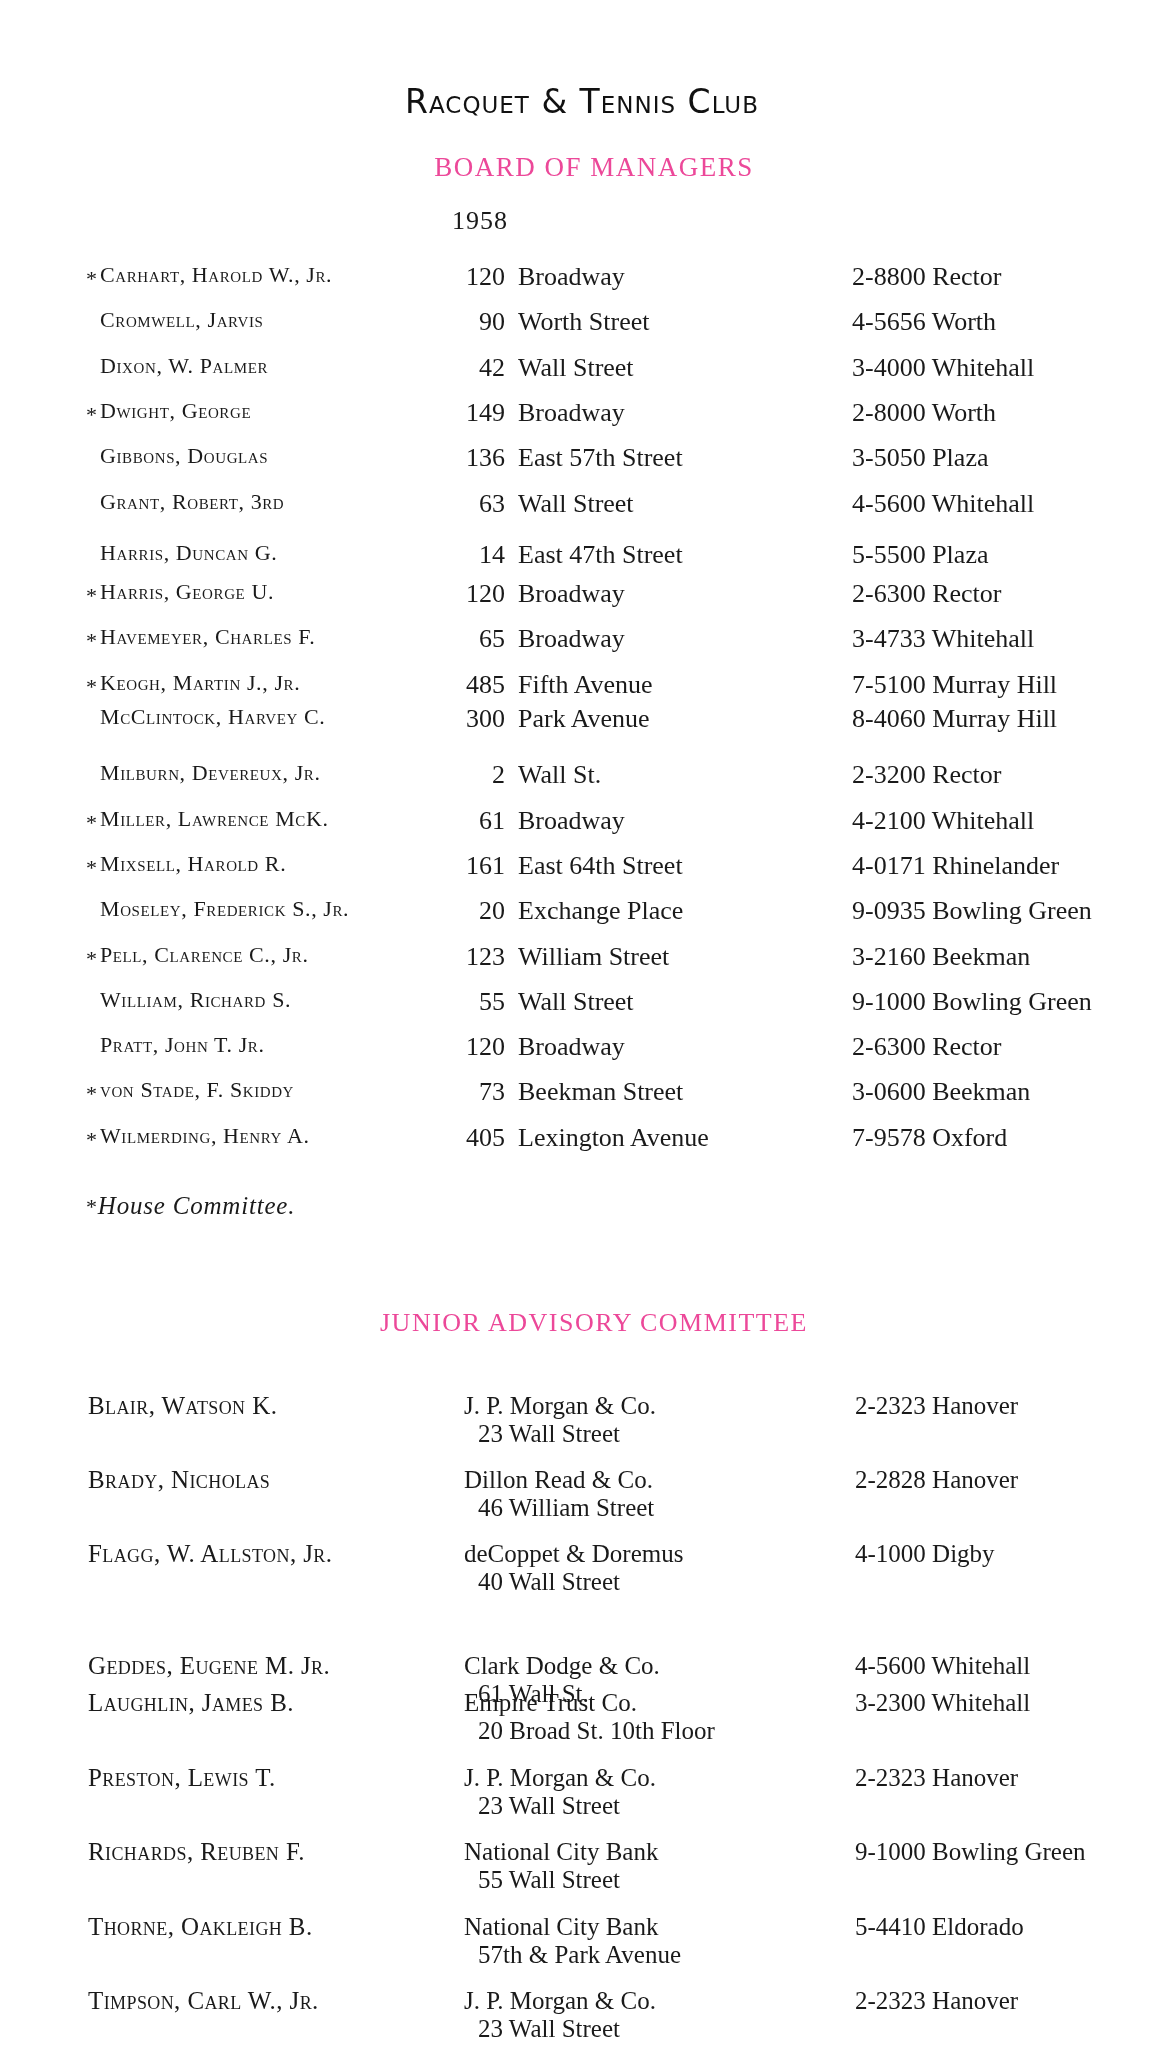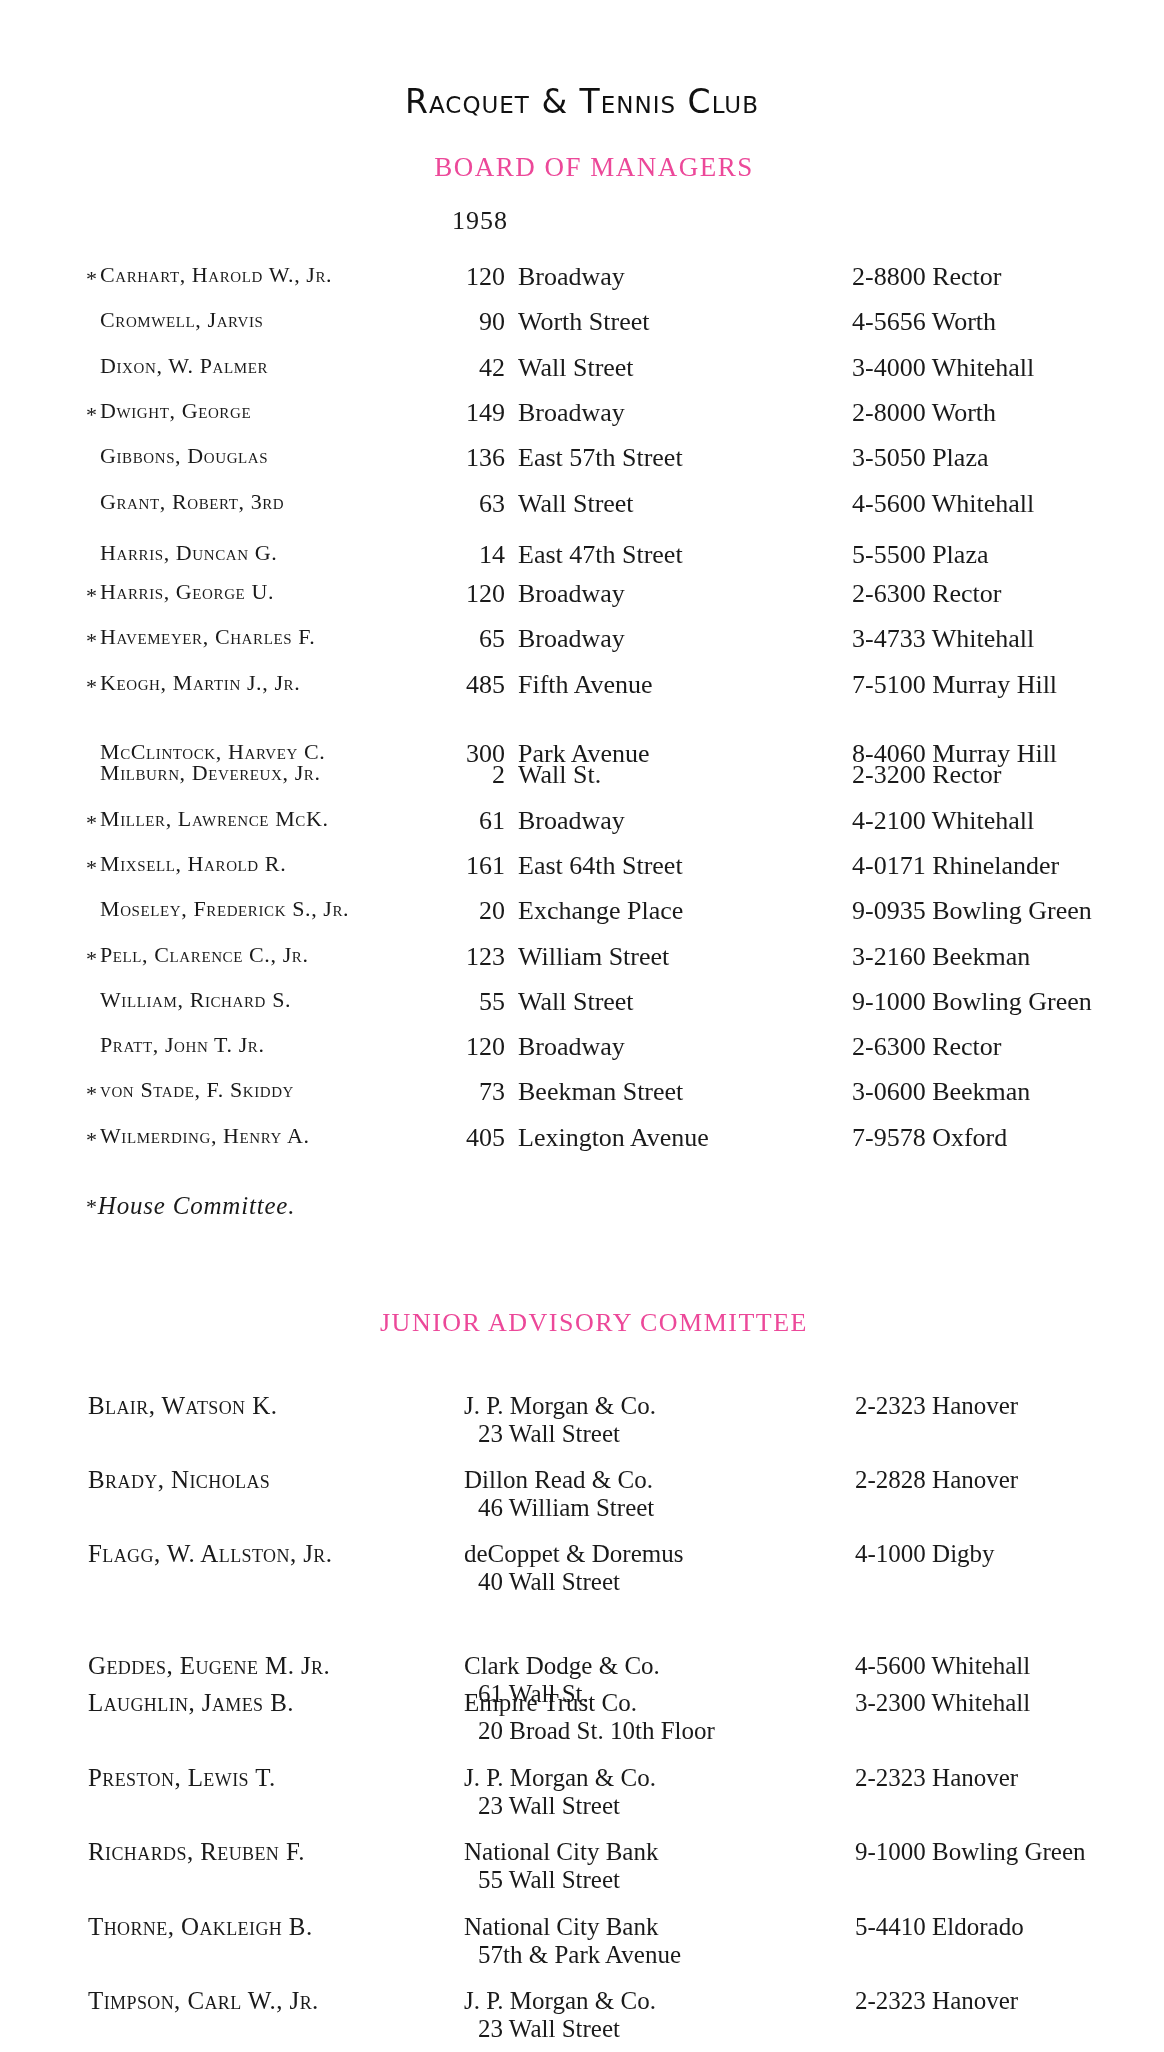--- a/index.html
+++ b/index.html
@@ -106,21 +106,21 @@
       <span class="street">Broadway</span>
       <span class="phone">3-4733 Whitehall</span>
     </div>
     <div class="board-row" style="top: 669.7px;">
       <span class="star">*</span>
       <span class="name">Keogh, Martin J., Jr.</span>
       <span class="num">485</span>
       <span class="street">Fifth Avenue</span>
       <span class="phone">7-5100 Murray Hill</span>
     </div>
-    <div class="board-row" style="top: 739px;">
+    <div class="board-row" style="top: 704px;">
       <span class="star"></span>
       <span class="name">McClintock, Harvey C.</span>
       <span class="num">300</span>
       <span class="street">Park Avenue</span>
       <span class="phone">8-4060 Murray Hill</span>
     </div>
     <div class="board-row" style="top: 760.3px; padding-left: 48px;">
       <span class="star"></span>
       <span class="name">Milburn, Devereux, Jr.</span>
       <span class="num">2</span>

